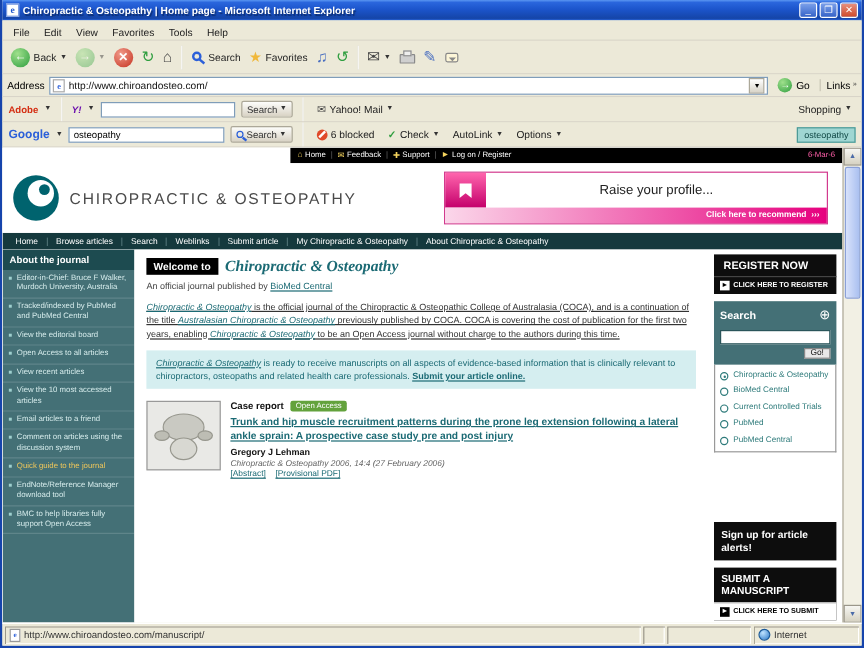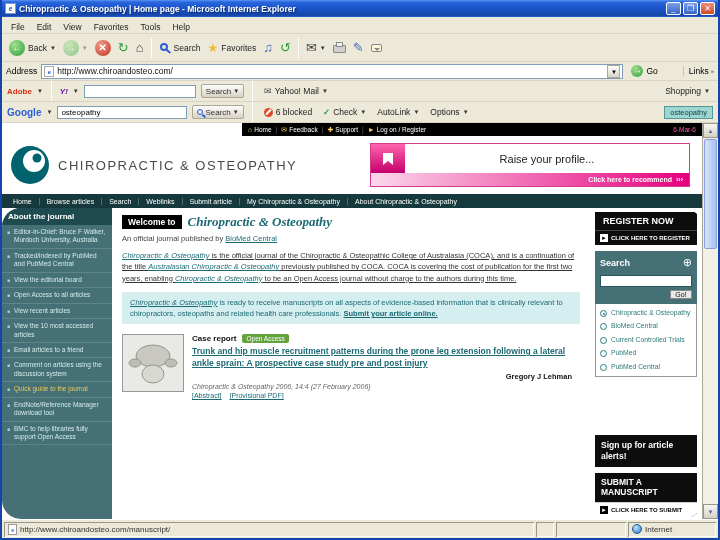--- a/index.html
+++ b/index.html
@@ -49,21 +49,21 @@
     font-size:8.5px; border-bottom:1px solid #d8d4c8; background:#ece9d8; }
   .addr-input { flex:1; height:15px; background:#fff; border:1px solid #7f9db9; display:flex; align-items:center; gap:3px; padding:0 2px; }
   .doc-ico { width:10px; height:11px; background:#fff; border:1px solid #aaa;
     font:bold 7px "Liberation Serif",serif; color:#2b5fd9; text-align:center; line-height:10px; }
   .addr-text { font-size:8.5px; color:#111; }
   .addr-dd { margin-left:auto; width:13px; height:13px; background:linear-gradient(#fff,#d8d4c8);
     border:1px solid #aca899; font-size:6px; text-align:center; line-height:12px; }
   .go-btn { display:flex; align-items:center; gap:3px; padding:1px 4px; }
   .go-ico { width:12px; height:12px; border-radius:50%; background:radial-gradient(circle at 35% 30%,#9fe08c,#2f9e3f);
     color:#fff; font-size:8px; text-align:center; line-height:12px; }
-  .links-wrap { display:flex; align-items:center; gap:2px; padding-left:5px; border-left:1px solid #c9c5b5;margin-left:17px; }
+  .links-wrap { display:flex; align-items:center; gap:2px; padding-left:5px; border-left:1px solid #c9c5b5; }
 
   .ybar,.gbar { flex:0 0 18px; display:flex; align-items:center; gap:5px; padding:0 5px;
     border-bottom:1px solid #d8d4c8; background:#ece9d8; font-size:8px; color:#333; }
   .adobe { color:#d42e12; font-weight:bold; }
   .ylogo { color:#6a0dad; font-weight:bold; font-style:italic; }
   .glogo { color:#2b5fd9; font-weight:bold; font-size:10px; }
   .tb-input { height:13px; border:1px solid #7f9db9; font-size:8px; padding:0 3px; font-family:inherit; width:112px; }
   .sm-btn { display:flex; align-items:center; gap:2px; height:14px; padding:0 4px;
     background:linear-gradient(#fdfdfb,#d8d2c4); border:1px solid #aca899; border-radius:2px; font-size:8px; }
   .check { color:#2f9e3f; font-weight:bold; }
@@ -93,21 +93,21 @@
   .banner-top { flex:1; display:flex; align-items:center; }
   .banner-logo { width:34px; height:100%; background:linear-gradient(180deg,#ff65ad,#c4006b); display:flex; align-items:center; justify-content:center; }
   .banner-title { flex:1; text-align:center; font-size:11px; color:#222; }
   .banner-strip { height:13px; background:linear-gradient(90deg,#fbd7ea,#e6007e); display:flex; align-items:center;
     justify-content:flex-end; gap:4px; padding:0 6px; color:#fff; font-size:7px; font-weight:bold; }
 
   .mainnav { flex:0 0 14px; background:#15393d; display:flex; align-items:center; padding:0 4px; }
   .nav-item { color:#fff; font-size:7px; padding:0 7px; border-right:1px solid #4a6d70; white-space:nowrap; }
   .nav-item:last-child { border-right:none; }
 
-  .cols { flex:1; display:flex; overflow:hidden; background:#fff;border-radius:19px; }
+  .cols { flex:1; display:flex; overflow:hidden; background:#fff; }
   .lsb { flex:0 0 110px; background:#447076; display:flex; flex-direction:column; overflow:hidden; }
   .lsb-head { background:#1d4b50; color:#fff; font-size:8px; font-weight:bold; padding:4px 6px; }
   .lsb-item { display:flex; gap:4px; padding:3px 5px; color:#d6ecec; font-size:6.5px; line-height:1.3;
     border-bottom:1px solid rgba(255,255,255,.15); text-decoration:none; }
   .lsb-item .bullet { color:#9fd0cf; font-size:5px; margin-top:1px; }
   .lsb-item.gold { color:#f0c75a; }
 
   .mainc { flex:1; padding:6px 10px; overflow:hidden; background:#fff; }
   .welcome-row { display:flex; align-items:center; gap:6px; }
   .welcome-chip { background:#000; color:#fff; font-size:8.5px; font-weight:bold; padding:2px 6px; }
@@ -117,21 +117,21 @@
   .intro { font-size:7.5px; color:#333; line-height:1.5; margin-top:7px;text-decoration:underline; }
   .em-link { color:#1b6a74; font-style:italic; text-decoration:underline; }
   .hl-box { margin-top:8px; background:#d5eef0; padding:5px 8px; font-size:7.5px; color:#1b6a74; line-height:1.5; }
   .hl-link { text-decoration:underline; font-weight:bold; }
   .article { margin-top:10px; display:flex; gap:8px; }
   .thumb { flex:0 0 62px; height:58px; border:1px solid #999; background:#e9e9e6; display:flex; align-items:center; justify-content:center; }
   .art-meta { display:flex; gap:6px; font-size:8px; color:#111; }
   .oa-badge { background:#63a23c; color:#fff; font-size:6.5px; padding:1px 4px; border-radius:2px; }
   .art-title { display:block; margin-top:3px; font-size:8.5px; font-weight:bold; color:#1b6a74; line-height:1.35;
     text-decoration:underline; max-width:380px; }
-  .art-author { margin-top:3px; font-size:7.5px; font-weight:bold; color:#111;text-align:right; }
+  .art-author { margin-top:3px; font-size:7.5px; font-weight:bold; color:#111; }
   .art-cite { margin-top:2px; font-size:7px; font-style:italic; color:#666; }
   .art-links { margin-top:2px; font-size:7px; }
   .art-links .tl { margin-right:6px; }
 
   .rsb { flex:0 0 112px; padding:4px 5px 2px 5px; display:flex; flex-direction:column; gap:6px; background:#fff; overflow:hidden; }
   .blackbox { background:#0d0d0d; color:#fff; }
   .reg-title { font-size:9px; font-weight:bold; padding:4px 8px; }
   .cta-dark { border-top:1px solid #444; display:flex; align-items:center; gap:3px; padding:3px 5px; font-size:6px; font-weight:bold; }
   .cta-chip { width:8px; height:8px; background:#fff; color:#000; font-size:6px; line-height:8px; text-align:center; }
   .searchbox { background:#447076; padding:5px; }

